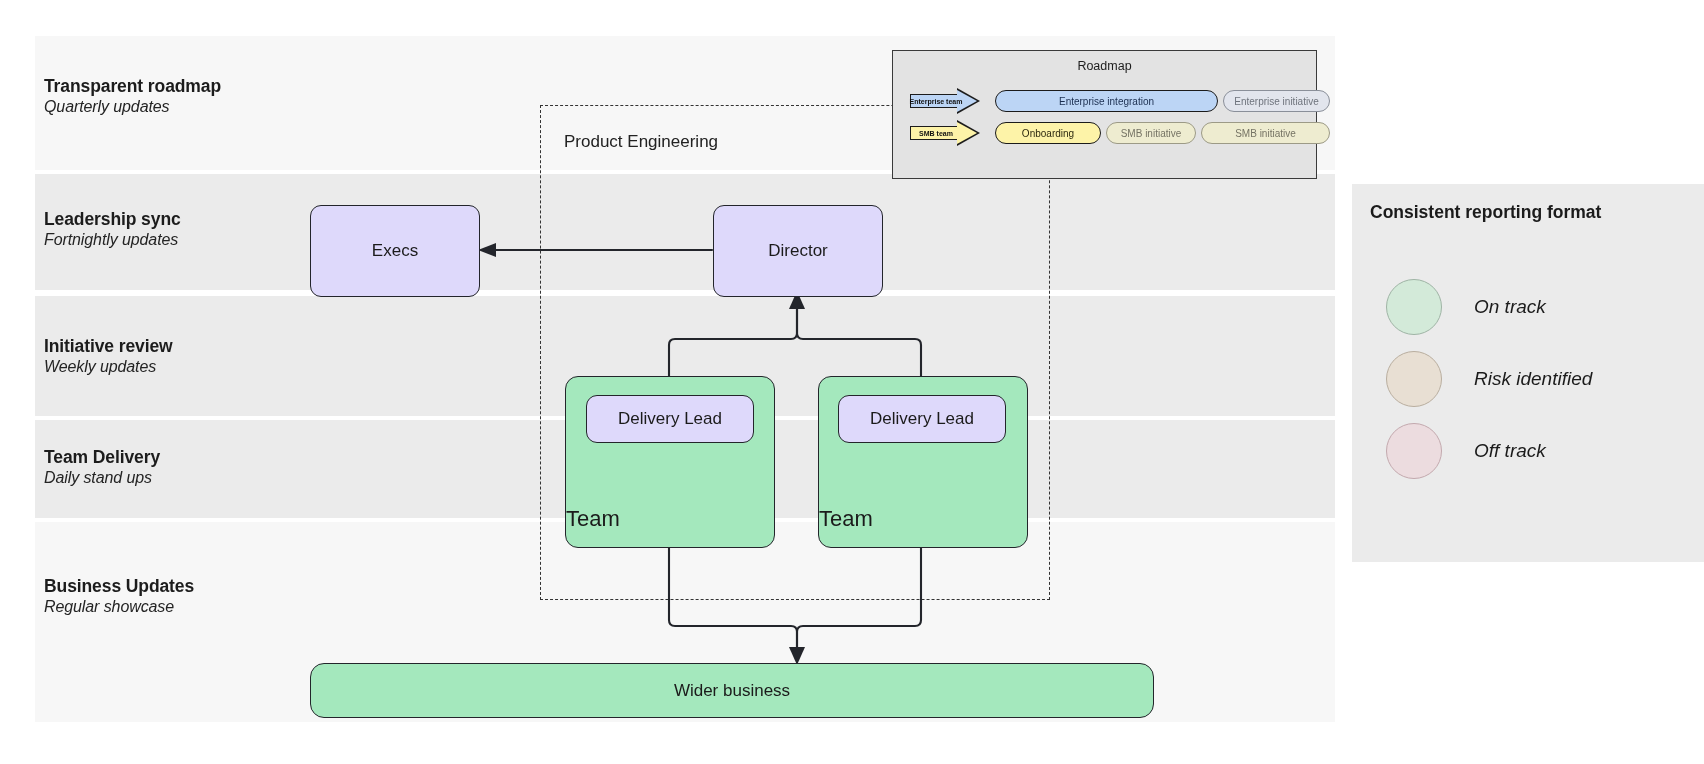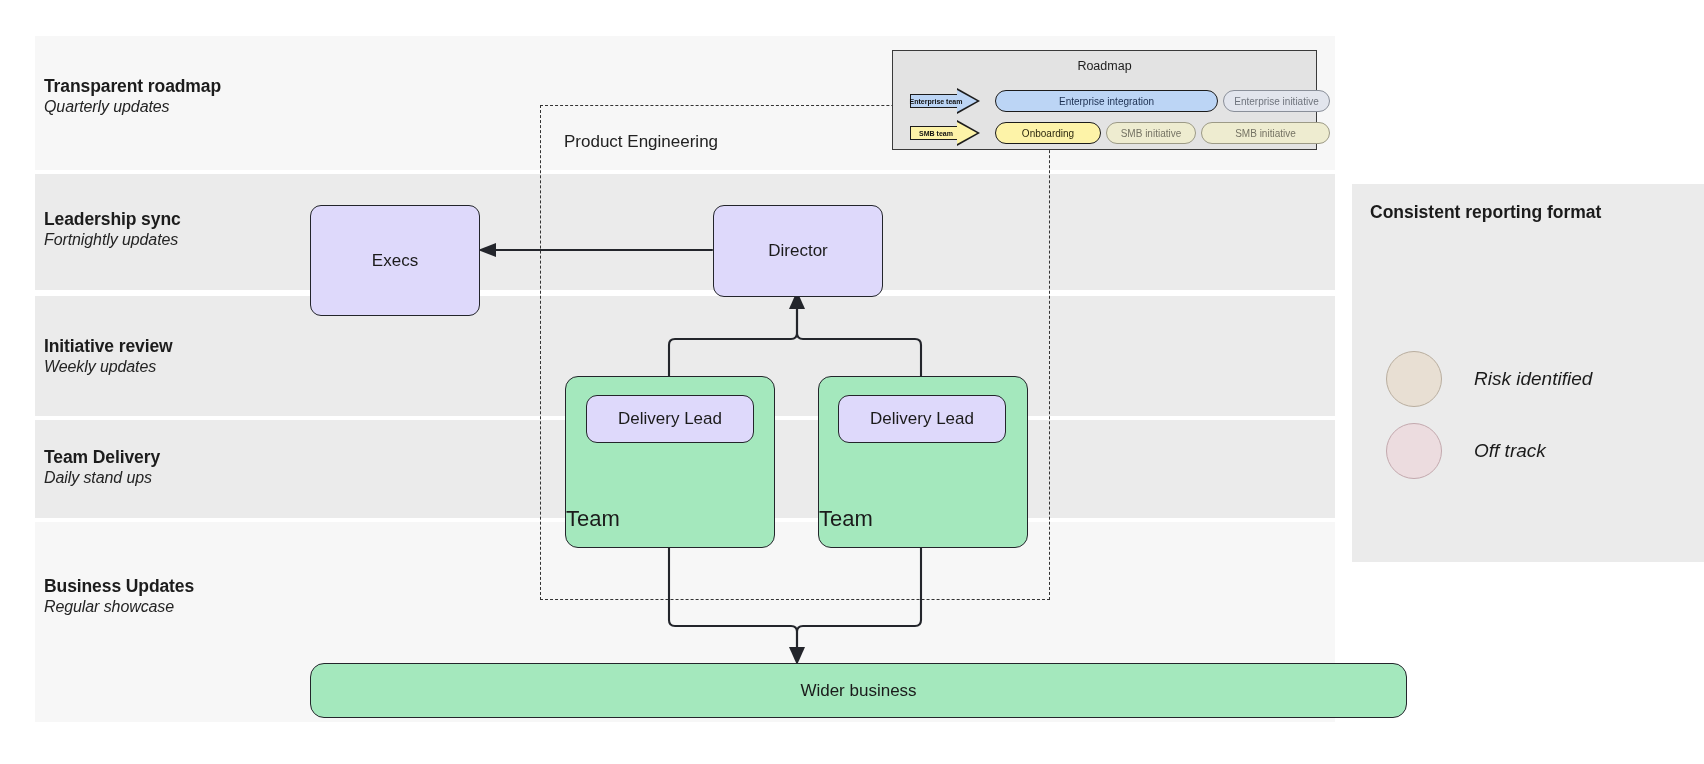--- a/index.html
+++ b/index.html
@@ -41,21 +41,21 @@
     position:absolute;box-sizing:border-box;
     border:1.7px solid #23252b;border-radius:13px;background:#a4e8bd;
   }
   .group-label{
     position:absolute;bottom:15px;left:0;right:0;text-align:left;
     font-size:22px;color:#1b1b1b;
   }
 
   
   .roadmap{
-    position:absolute;left:892px;top:50px;width:425px;height:100px;
+    position:absolute;left:892px;top:50px;width:425px;height:129px;
     box-sizing:border-box;border:1.6px solid #3a3a3a;background:#e3e3e3;
   }
   .roadmap-title{
     position:absolute;top:8px;left:0;right:0;text-align:center;
     font-size:12.5px;color:#1d1d1d;
   }
   .rm-row{position:absolute;left:0;right:0;height:24px;}
   .rm-row-1{top:38px;padding-left:48px;}
   .rm-row-2{top:70px;}
 
@@ -160,21 +160,21 @@
     <path d="M 921 410 L 921 345 Q 921 339 915 339 L 803 339 Q 797 339 797 333 L 797 301"></path>
 
     <path d="M 669 548 L 669 620 Q 669 626 675 626 L 791 626 Q 797 626 797 632 L 797 660"></path>
     <path d="M 921 548 L 921 620 Q 921 626 915 626 L 803 626 Q 797 626 797 632 L 797 660"></path>
   </g>
   <polygon points="478,250 496,243 496,257" fill="#23252b"></polygon>
   <polygon points="797,291 789,309 805,309" fill="#23252b"></polygon>
   <polygon points="797,665 789,647 805,647" fill="#23252b"></polygon>
 </svg>
 
-<div class="node node-purple" style="left:310px;top:205px;width:170px;height:111px;">
+<div class="node node-purple" style="left:310px;top:205px;width:170px;height:92px;">
   <span>Execs</span>
 </div>
 
 <div class="node node-purple" style="left:713px;top:205px;width:170px;height:92px;">
   <span>Director</span>
 </div>
 
 <div class="group-box" style="left:565px;top:376px;width:210px;height:172px;">
   <span class="group-label">Team</span>
 </div>
@@ -182,21 +182,21 @@
   <span>Delivery Lead</span>
 </div>
 
 <div class="group-box" style="left:818px;top:376px;width:210px;height:172px;">
   <span class="group-label">Team</span>
 </div>
 <div class="node node-purple" style="left:838px;top:395px;width:168px;height:48px;">
   <span>Delivery Lead</span>
 </div>
 
-<div class="node node-green" style="left:310px;top:663px;width:1097px;height:55px;border-radius:14px;">
+<div class="node node-green" style="left:310px;top:663px;width:844px;height:55px;border-radius:14px;">
   <span>Wider business</span>
 </div>
 
 <div class="roadmap">
   <div class="roadmap-title">Roadmap</div>
 
   <div class="rm-row rm-row-1">
     <div class="rm-arrow">
       <div class="shaft ent"></div>
       <div class="head"></div>
@@ -226,20 +226,24 @@
     </div>
     <div class="pill pill-ghost-yellow" style="left:308px;width:129px;">
       <span>SMB initiative</span>
     </div>
   </div>
 </div>
 
 <div class="legend">
   <div class="legend-title">Consistent reporting format</div>
 
+  <div class="legend-row" style="top:94px;">
+    <div class="legend-dot dot-on"></div>
+    <div class="legend-text">On track</div>
+  </div>
 
   <div class="legend-row" style="top:166px;">
     <div class="legend-dot dot-risk"></div>
     <div class="legend-text">Risk identified</div>
   </div>
 
   <div class="legend-row" style="top:238px;">
     <div class="legend-dot dot-off"></div>
     <div class="legend-text">Off track</div>
   </div>

